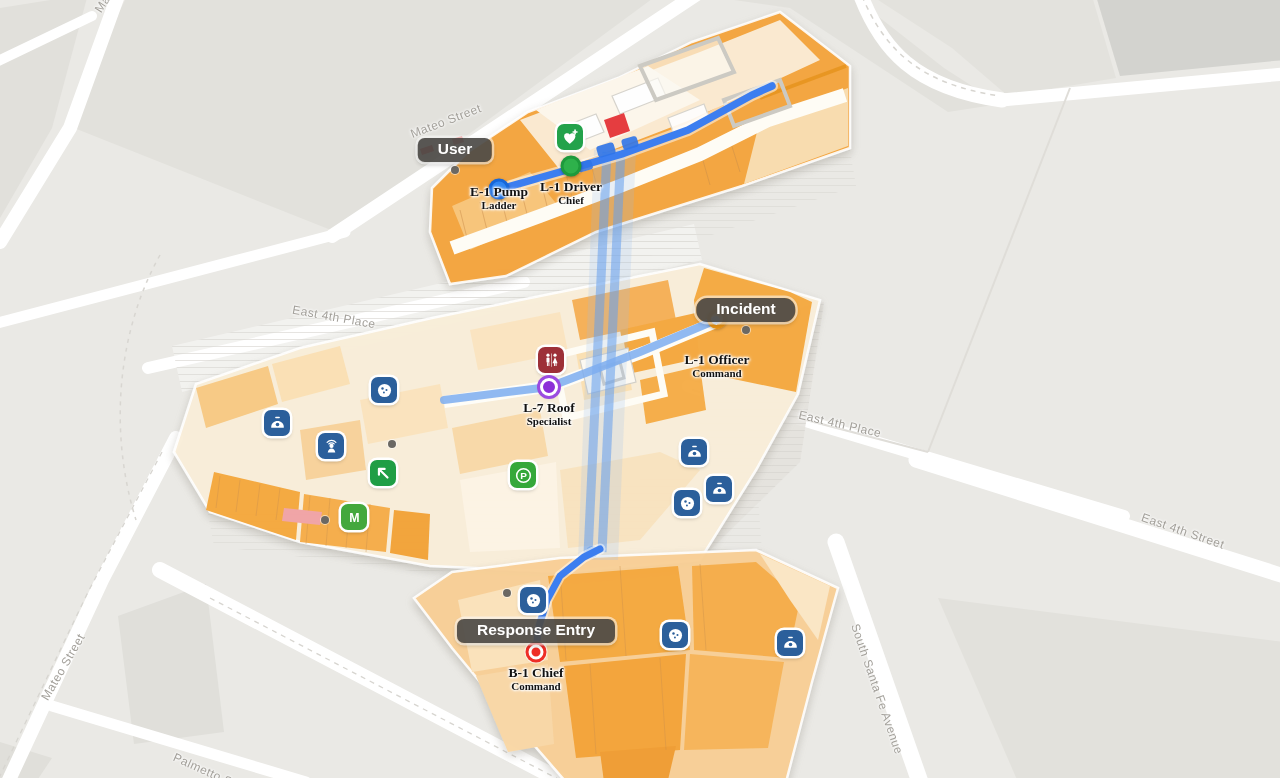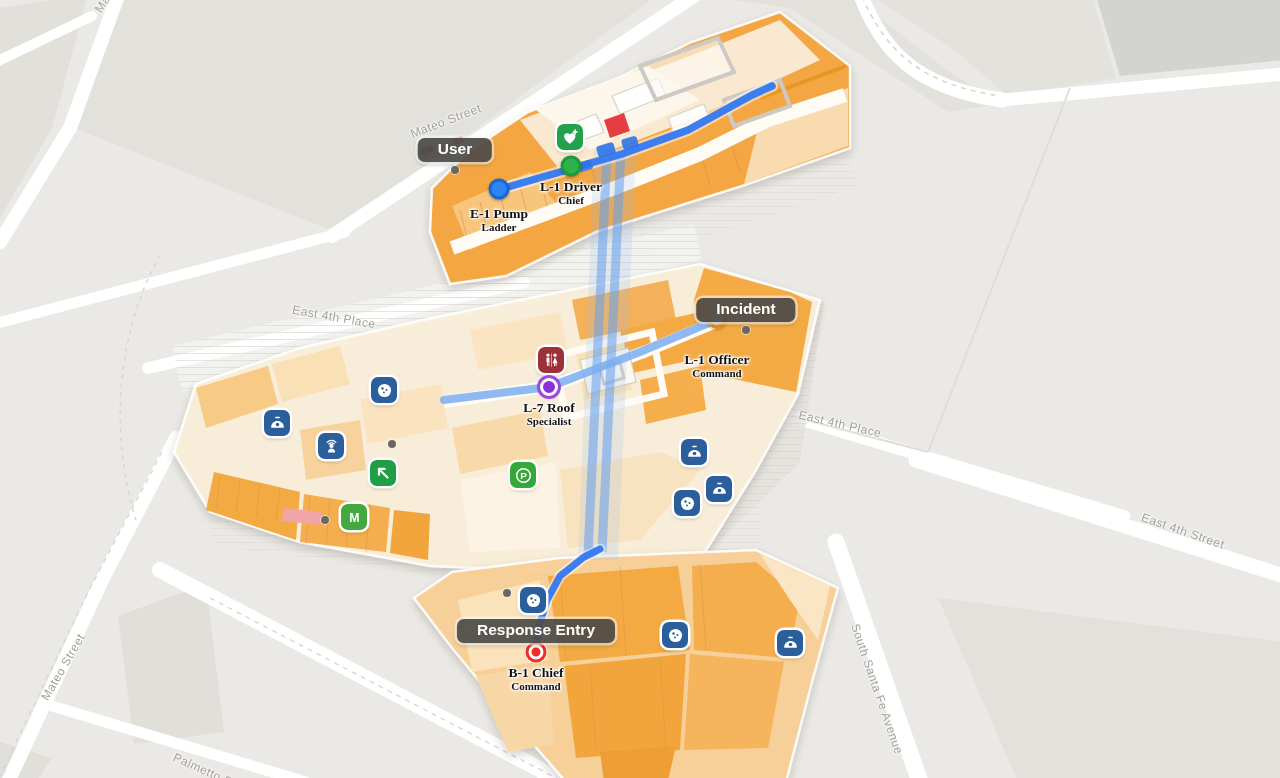--- a/index.html
+++ b/index.html
@@ -296,21 +296,21 @@
       </div>
       <div class="poi" style="left: 675px; top: 635px; position: absolute; background: rgb(43, 95, 155); --c: #2b5f9b;">
         <svg viewBox="0 0 20 20">
           <circle cx="10" cy="10" r="6.9" fill="#fff"></circle>
           <circle cx="7.9" cy="7.9" r="1.3" fill="var(--c)"></circle>
           <circle cx="12.1" cy="9.4" r="1.1" fill="var(--c)"></circle>
           <circle cx="9.4" cy="12.1" r="1" fill="var(--c)"></circle>
         </svg>
       </div>
       <div class="marker m-blue_dot" style="left: 499px; top: 189px; position: absolute;"></div>
-      <div class="unit-label" style="left: 499px; top: 206px; position: absolute;">
+      <div class="unit-label" style="left: 499px; top: 184px; position: absolute;">
         <span class="l1">E-1 Pump</span>
         <span class="l2">Ladder</span>
       </div>
       <div class="marker m-green_dot" style="left: 571px; top: 166px; position: absolute;"></div>
       <div class="unit-label" style="left: 571px; top: 179px; position: absolute;">
         <span class="l1">L-1 Driver</span>
         <span class="l2">Chief</span>
       </div>
       <div class="marker m-orange_ring" style="left: 717px; top: 319px; position: absolute;"></div>
       <div class="unit-label" style="left: 717px; top: 352px; position: absolute;">
@@ -321,16 +321,16 @@
       <div class="unit-label" style="left: 549px; top: 400px; position: absolute;">
         <span class="l1">L-7 Roof</span>
         <span class="l2">Specialist</span>
       </div>
       <div class="marker m-red_target" style="left: 536px; top: 652px; position: absolute;"></div>
       <div class="unit-label" style="left: 536px; top: 665px; position: absolute;">
         <span class="l1">B-1 Chief</span>
         <span class="l2">Command</span>
       </div>
       <div class="pill" style="left: 455px; top: 150px; position: absolute;">User</div>
-      <div class="pill" style="left: 746px; top: 310px; position: absolute;">Incident</div>
+      <div class="pill" style="left: 746px; top: 310px; position: absolute; border-radius: 11px;">Incident</div>
       <div class="pill" style="left: 536px; top: 631px; position: absolute;">Response Entry</div>
     </div>
 </div>
 
 </body></html>

